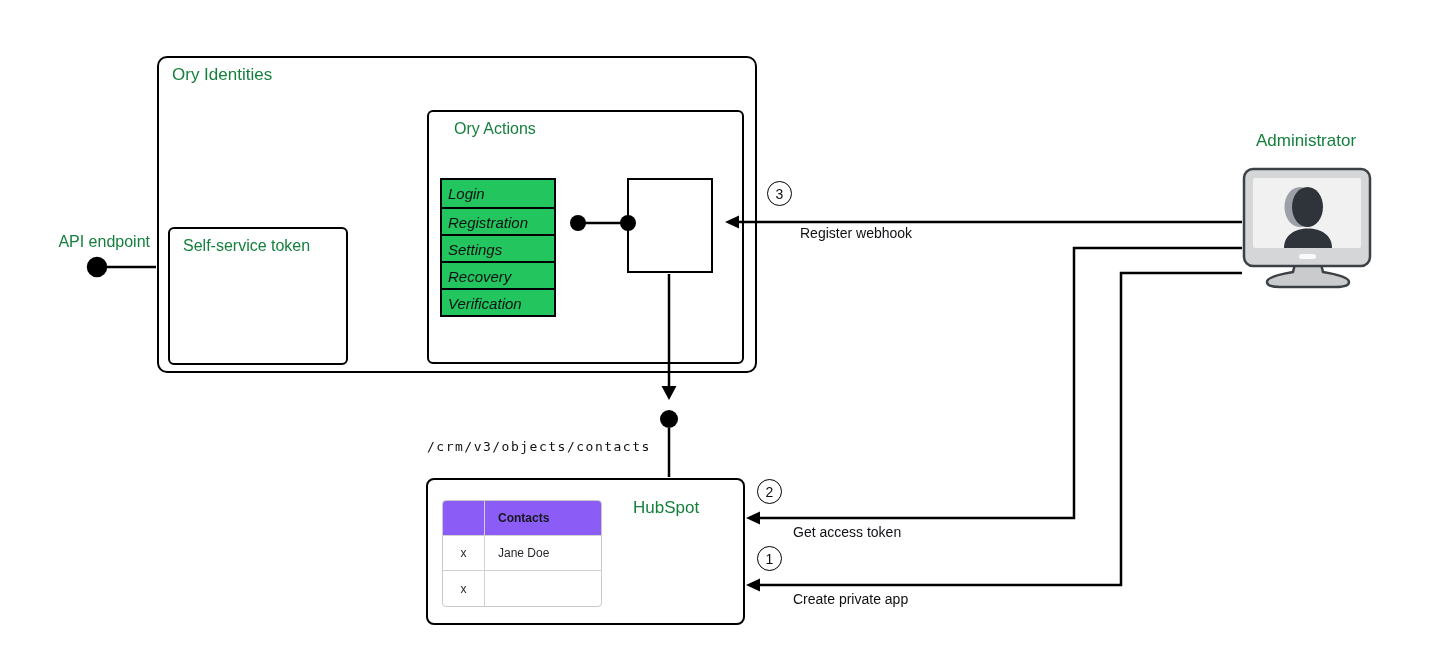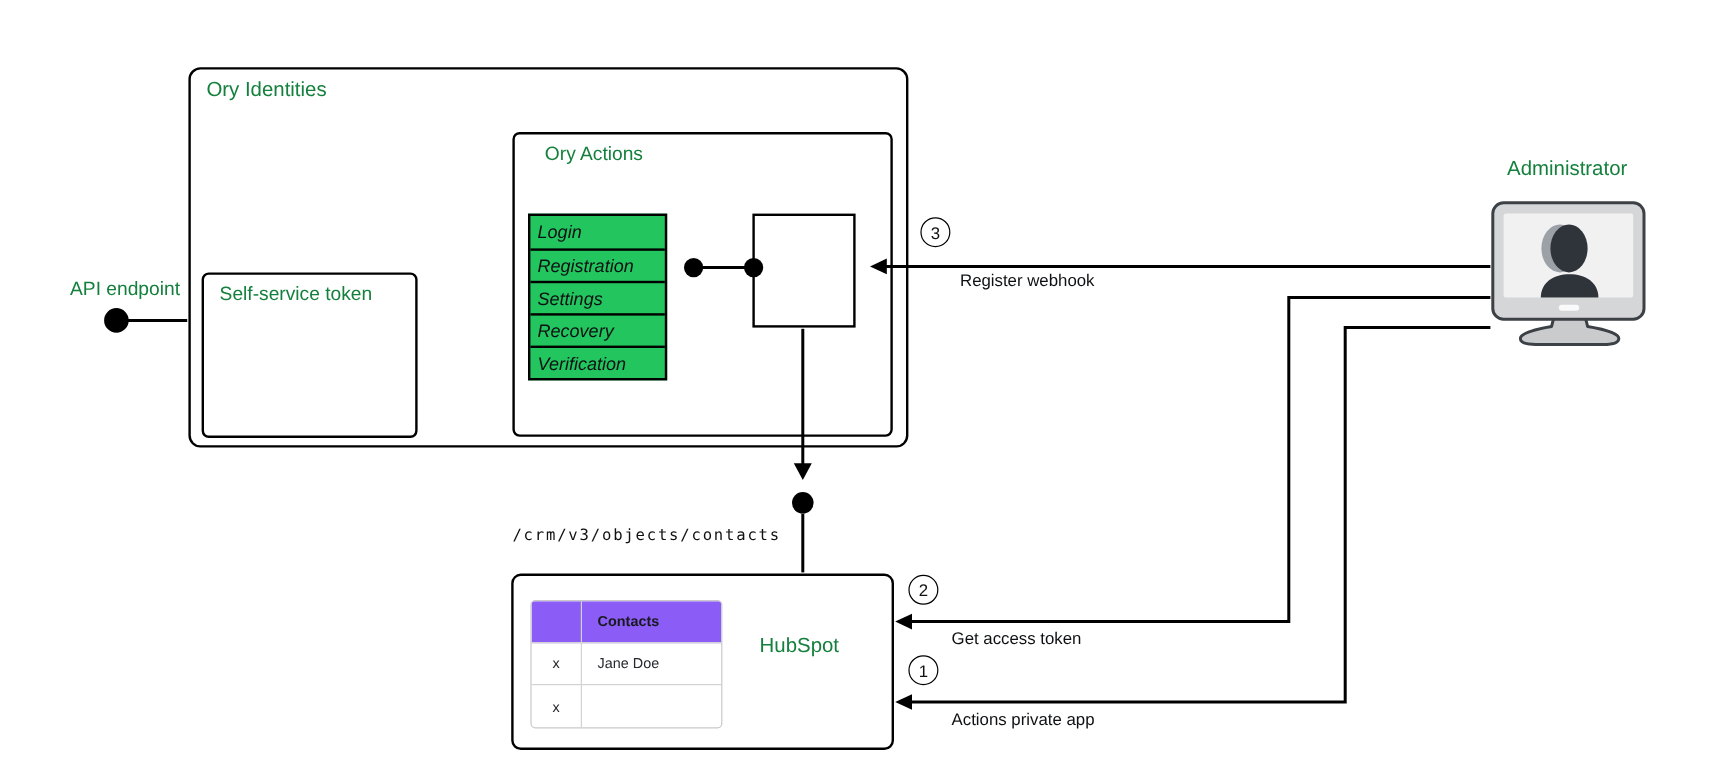--- a/index.html
+++ b/index.html
@@ -63,21 +63,21 @@
     <div class="flow-row">Login</div>
     <div class="flow-row">Registration</div>
     <div class="flow-row">Settings</div>
     <div class="flow-row">Recovery</div>
     <div class="flow-row">Verification</div>
   </div>
 
   <div class="action-box"></div>
 
   <div class="box r8" style="left:426px; top:478px; width:319px; height:147px;"></div>
-  <div class="lbl" style="left:633px; top:528px; font-size:17px; font-weight:500;">HubSpot</div>
+  <div class="lbl" style="left:633px; top:498px; font-size:17px; font-weight:500;">HubSpot</div>
 
   <div class="contacts-table">
     <div class="ct-cell col1 head"></div>
     <div class="ct-cell head">Contacts</div>
     <div class="ct-cell col1">x</div>
     <div class="ct-cell">Jane Doe</div>
     <div class="ct-cell col1 last">x</div>
   </div>
 
   <div class="lbl" style="left:30px; top:233px; width:120px; text-align:right; font-size:16px;">API endpoint</div>
@@ -86,21 +86,21 @@
 
   <div class="lbl mono" style="left:427px; top:439px;">/crm/v3/objects/contacts</div>
 
   <div class="step-circle" style="left:767px; top:181px;">3</div>
   <div class="step-label" style="left:800px; top:185px;">Register webhook</div>
 
   <div class="step-circle" style="left:757px; top:479px;">2</div>
   <div class="step-label" style="left:793px; top:484px;">Get access token</div>
 
   <div class="step-circle" style="left:757px; top:546px;">1</div>
-  <div class="step-label" style="left:793px; top:551px;">Actions private app</div>
+  <div class="step-label" style="left:793px; top:551px;">Create private app</div>
 
   <svg class="wires" width="1429" height="649" viewBox="0 0 1429 649">
 
     <g stroke="#000" stroke-width="2.5">
       <line x1="97" y1="267" x2="156" y2="267"></line>
       <circle cx="97" cy="267" r="9" fill="#000"></circle>
     </g>
 
     <g>
       <line x1="578" y1="223" x2="628" y2="223" stroke="#000" stroke-width="2.5"></line>

